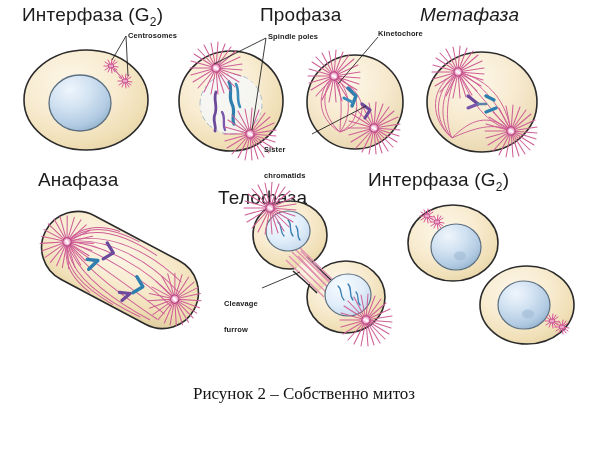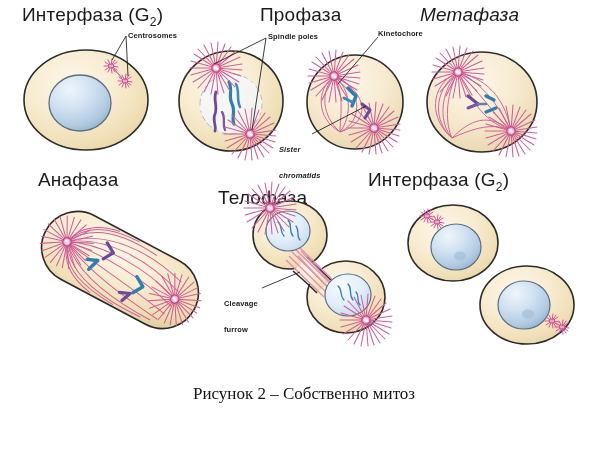--- a/index.html
+++ b/index.html
@@ -325,21 +325,21 @@
         <use href="#centro-g" x="552" y="321"></use>
         <use href="#centro-g" x="562" y="327"></use>
       </g>
     </g>
   </svg>
 
   <div class="anno" style="left:128px;top:32px;"><span>Centrosomes</span></div>
 
   <div class="anno" style="left:268px;top:33px;"><span>Spindle poles</span></div>
 
-  <div class="anno" style="left:279px;top:129px;font-style:italic;">
+  <div class="anno" style="left:264px;top:129px;">
     <div>Sister</div>
     <div>chromatids</div>
   </div>
 
   <div class="anno" style="left:378px;top:30px;"><span>Kinetochore</span></div>
 
   <div class="anno" style="left:224px;top:283px;">
     <div>Cleavage</div>
     <div>furrow</div>
   </div>

